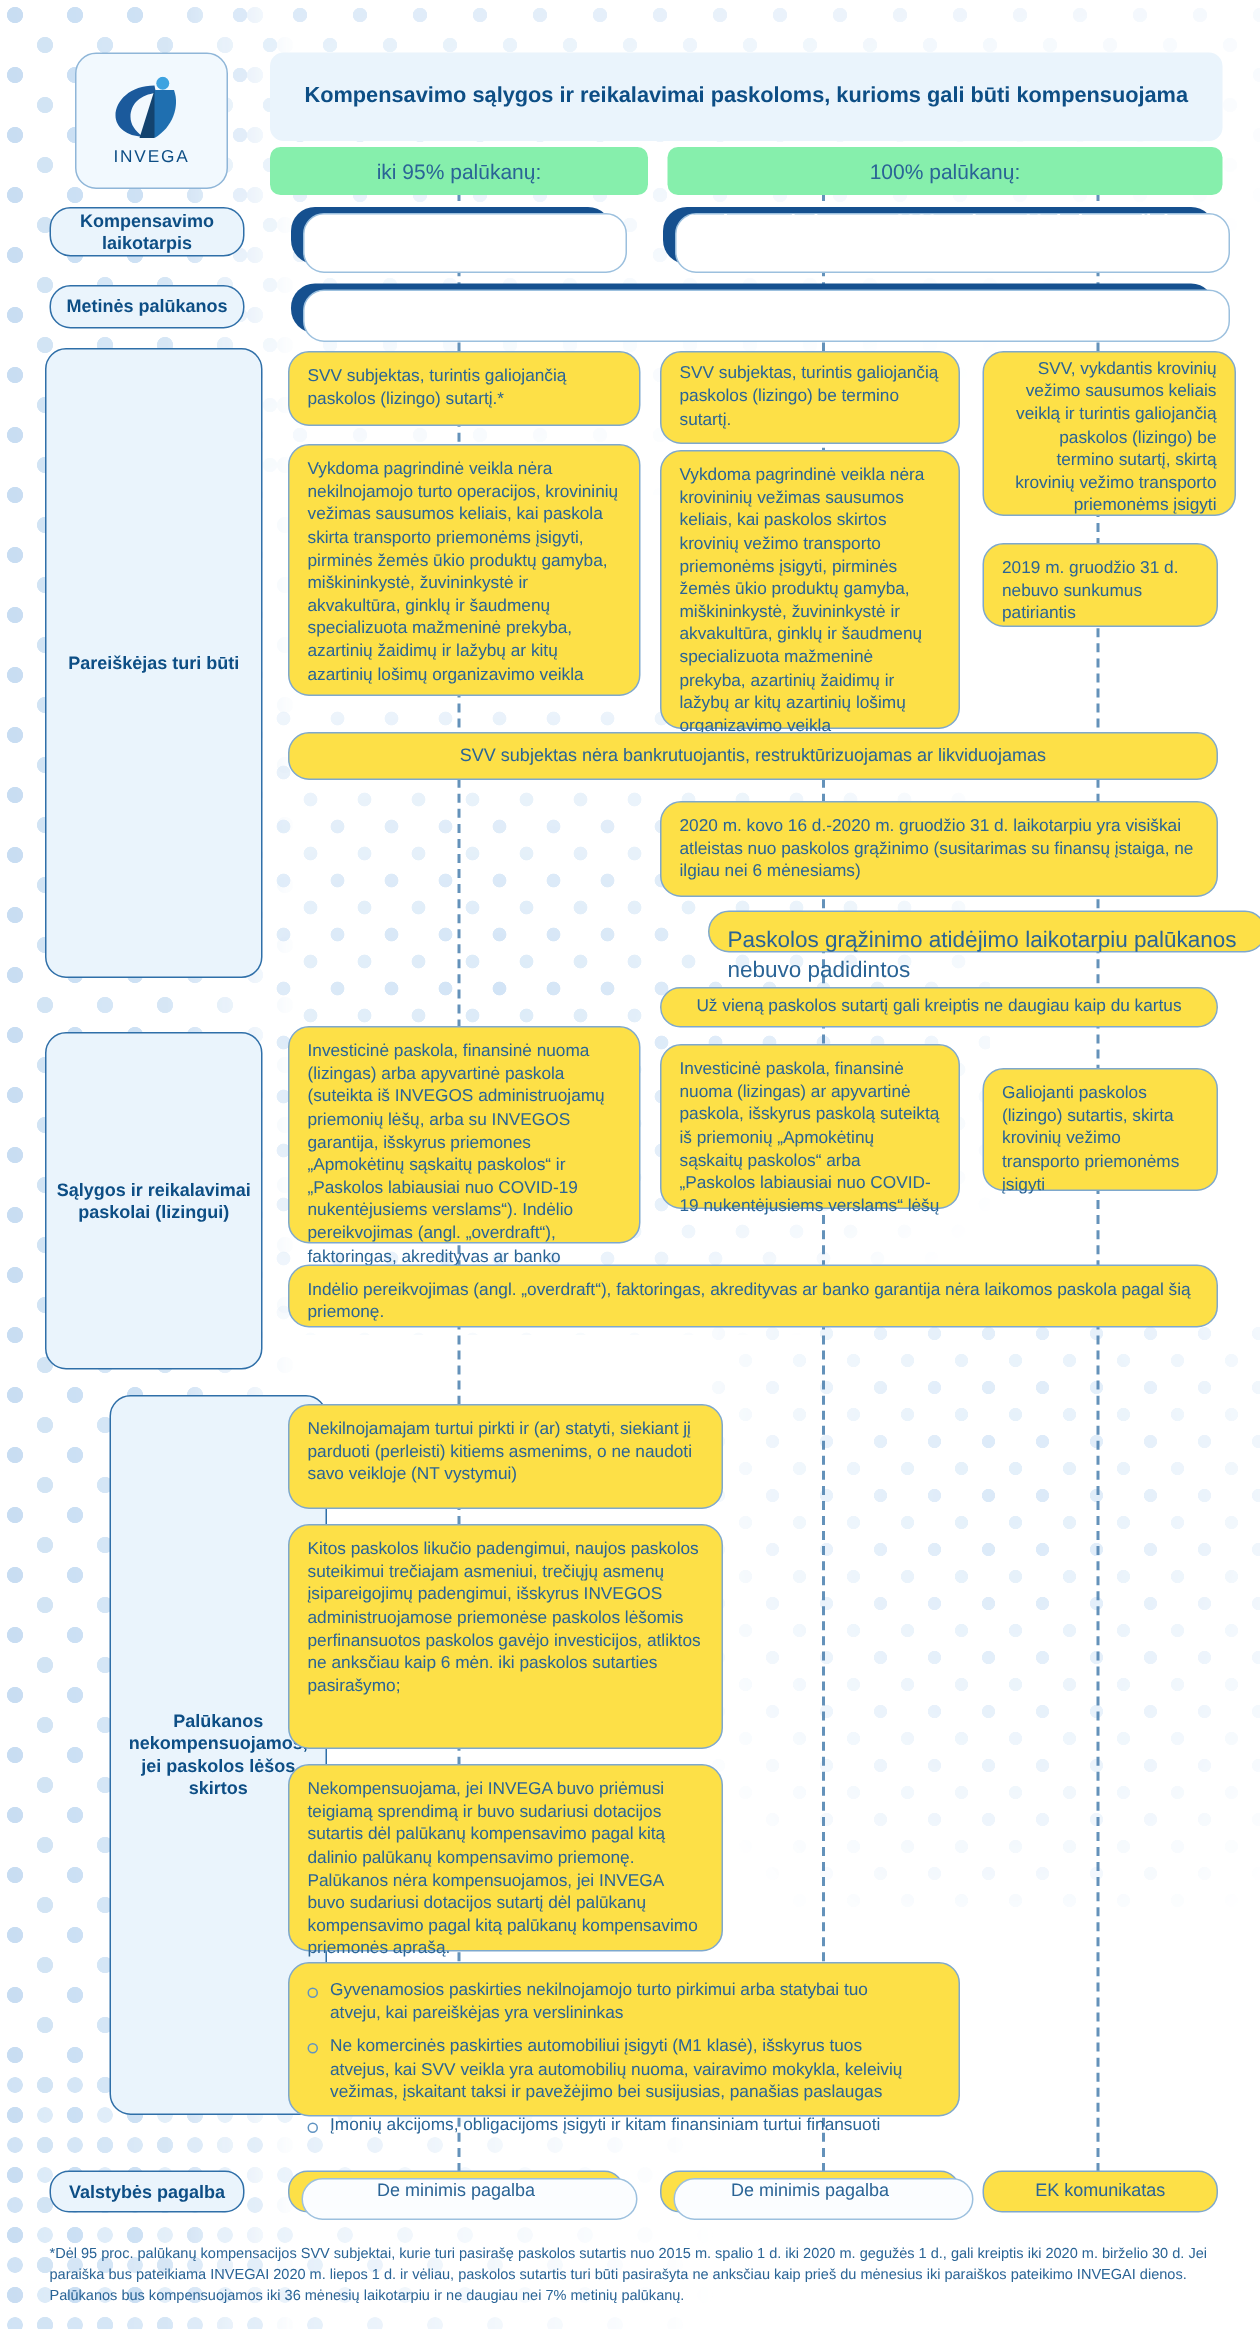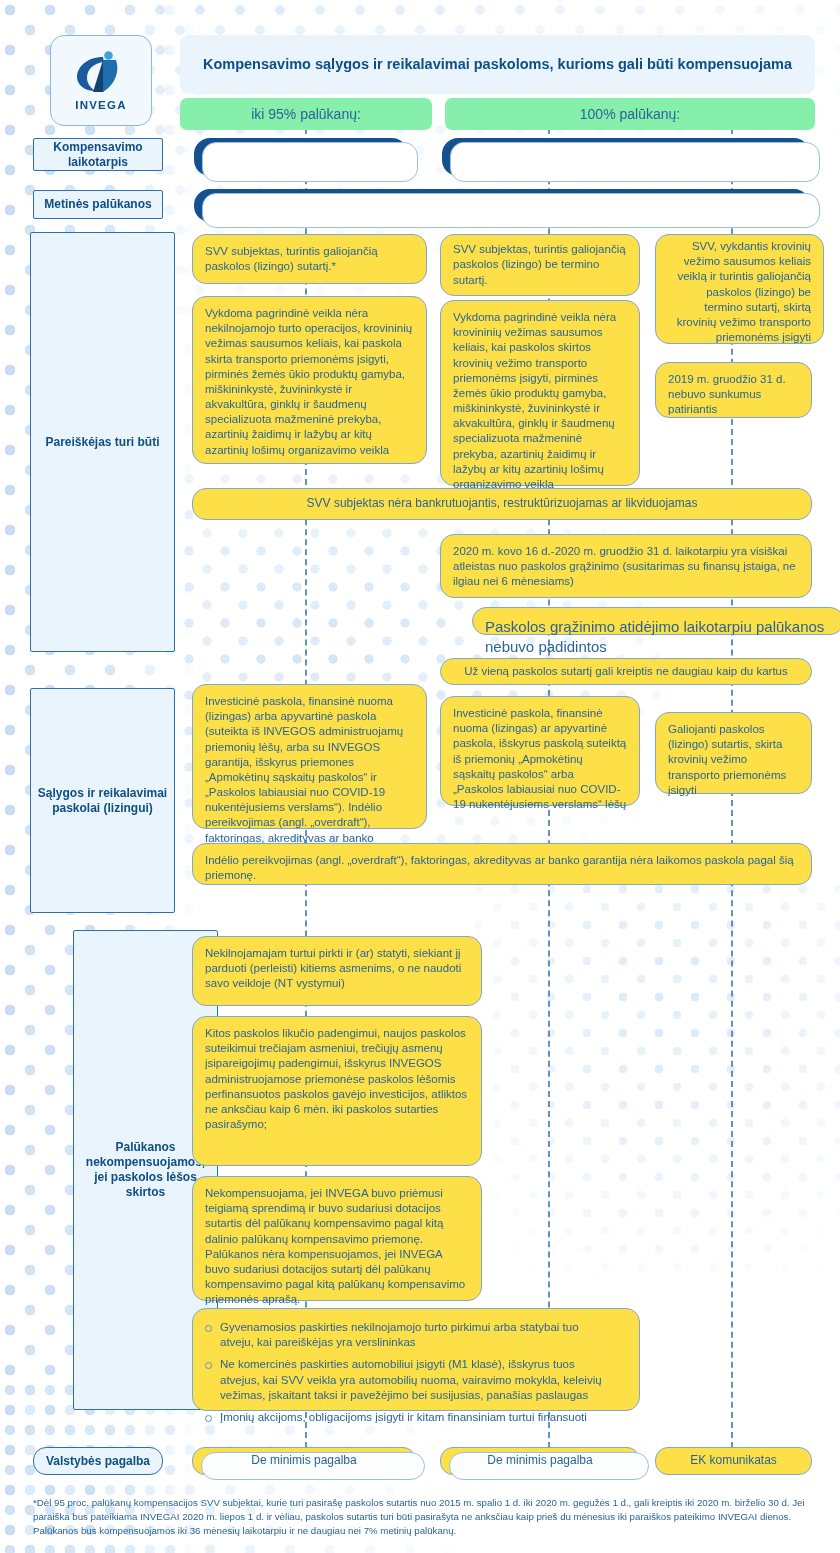--- a/index.html
+++ b/index.html
@@ -95,21 +95,21 @@
     width: 100%; height: 100%;
     border: 1px solid #9cc0de;
     border-radius: 14px;
     z-index: -1;
     background: #fbfdff;
   }
 
   .side-label {
     background: #eaf4fc;
     border: 1px solid #2f6fa8;
-    border-radius: 2px;
+    border-radius: 14px;
     color: #0d4e85;
     font-weight: bold;
     font-size: 12px;
     line-height: 1.25;
     text-align: center;
     justify-content: center;
     padding: 6px 6px;
   }
 
   .logo-box {
@@ -119,21 +119,21 @@
     width: 102px; height: 91px;
     background: #f2f9fe;
     border: 1px solid #8fb6d8;
     border-radius: 14px;
     display: flex;
     flex-direction: column;
     align-items: center;
     justify-content: center;
   }
   .logo-word {
-    font-weight: bold;
+    font-weight: normal;
     font-size: 11.5px;
     letter-spacing: 1.2px;
     color: #0d4e85;
     margin-top: 1px;
   }
 
   .title-banner {
     position: absolute;
     z-index: 3;
     left: 180px; top: 35px;

